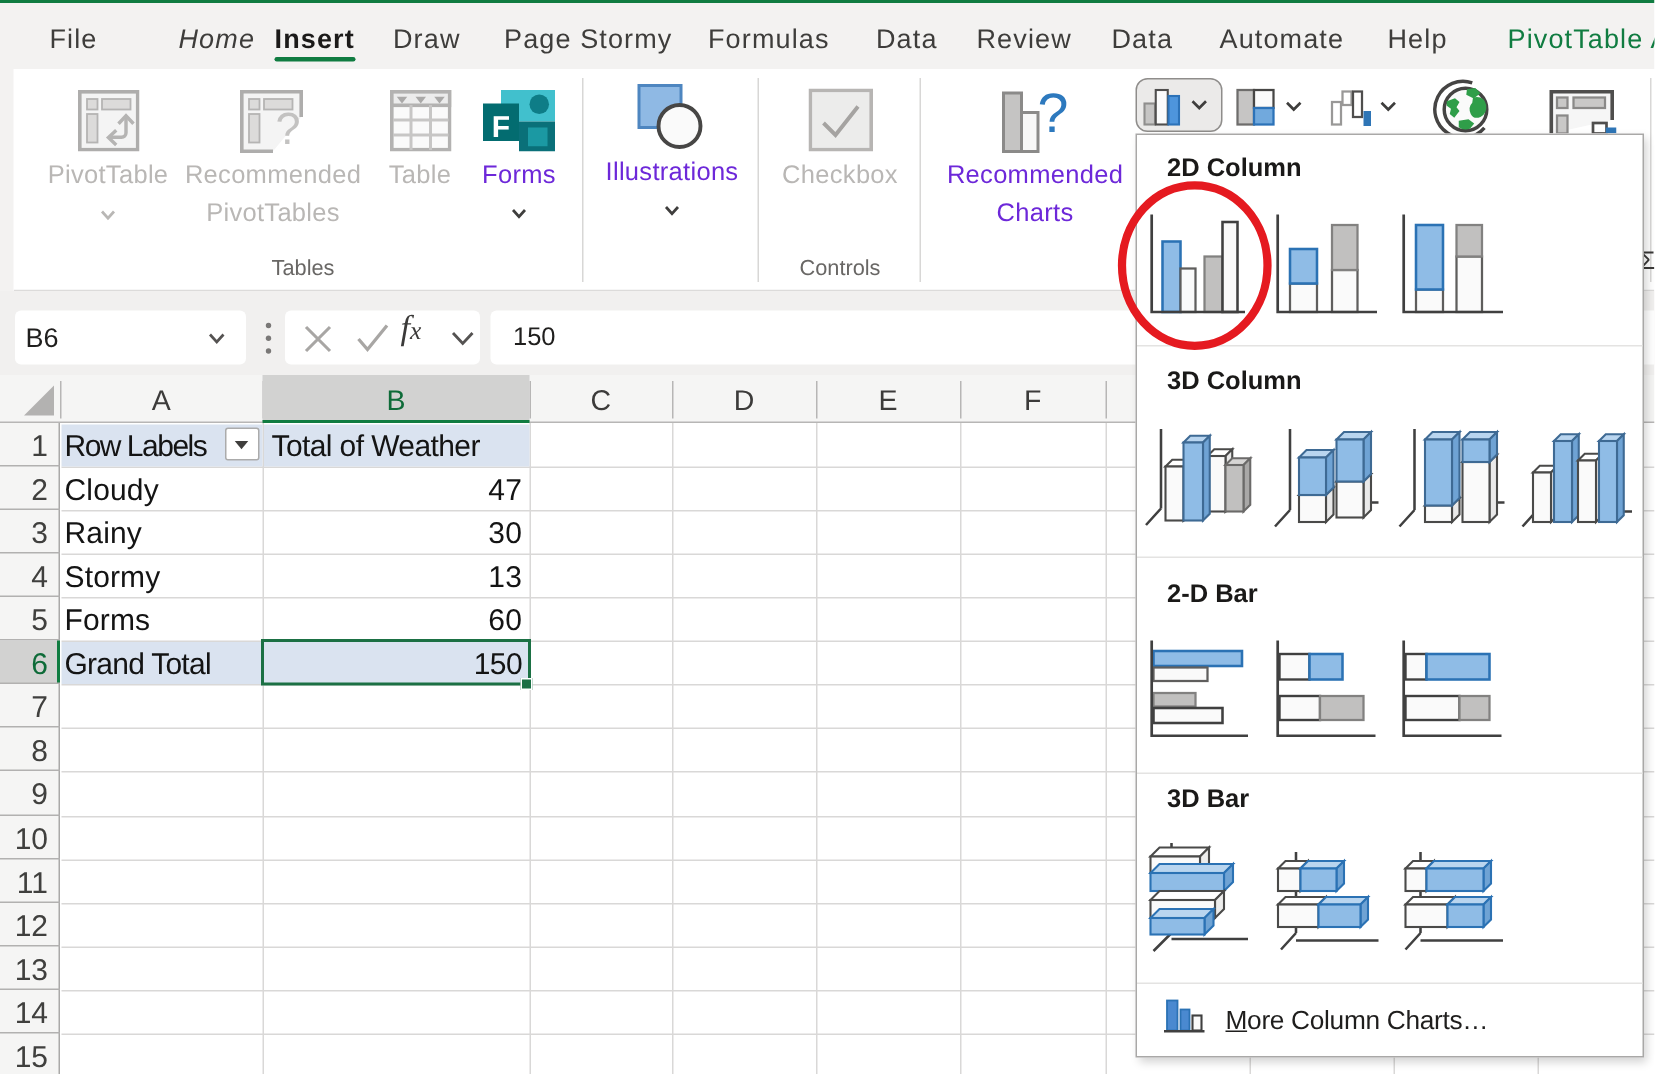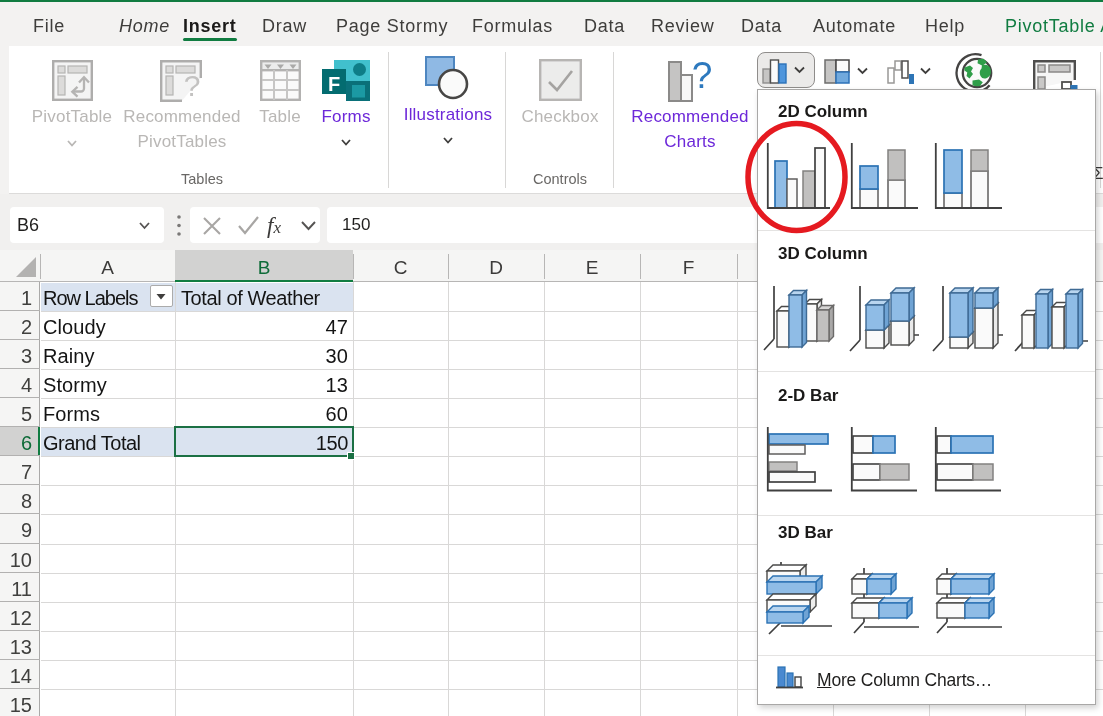--- a/index.html
+++ b/index.html
@@ -163,21 +163,21 @@
 <circle cx="3" cy="3" r="1.8" fill="#7a7877"></circle>
     <circle cx="3" cy="11.5" r="1.8" fill="#7a7877"></circle>
     <circle cx="3" cy="20" r="1.8" fill="#7a7877"></circle>
   </svg>
 <div class="a" style="left:190px;top:207px;width:130px;height:36px;background:#fff;border-radius:4px"></div>
 <svg class="a" style="left:200px;top:215px" width="118" height="21" viewBox="0 0 118 21">
 <path d="M4 3 L20 19 M20 3 L4 19" stroke="#a8a6a4" stroke-width="2.1" fill="none"></path>
 <path d="M39 11 l6 7 L58 2" stroke="#a8a6a4" stroke-width="2.2" fill="none"></path>
 <path d="M102 7 l6.5 7 L115 7" stroke="#555352" stroke-width="1.9" fill="none"></path>
 </svg>
-<div class="a" style="left:267px;top:207px;height:24px;line-height:38px;font-size:23px;color:#3b3a39;font-family:'Liberation Serif',serif;font-style:italic">f<span style="font-size:17px">x</span></div>
+<div class="a" style="left:267px;top:207px;height:24px;line-height:24px;font-size:23px;color:#3b3a39;font-family:'Liberation Serif',serif;font-style:italic">f<span style="font-size:17px">x</span></div>
 <div class="a" style="left:327px;top:207px;width:776px;height:36px;background:#fff;border-radius:4px 0 0 4px"></div>
 <div class="a" style="left:342px;top:207px;height:36px;line-height:36px;font-size:17px;color:#201f1e">150</div>
 <div class="a" style="left:0;top:250px;width:1103px;height:466px;background:#fff"></div>
 <div class="a" style="left:0;top:250px;width:1103px;height:32px;background:#f5f5f4;border-bottom:1px solid #b7b6b5"></div>
 <svg class="a" style="left:0;top:250px" width="40" height="32" viewBox="0 0 40 32">
     <path d="M36 7 V27 H16 Z" fill="#b3b2b1"></path>
   </svg>
 <div class="a" style="left:40px;top:254px;width:1px;height:25px;background:#b7b6b5"></div>
 <div class="a" style="left:175px;top:254px;width:1px;height:25px;background:#b7b6b5"></div>
 <div class="a" style="left:353px;top:254px;width:1px;height:25px;background:#b7b6b5"></div>

